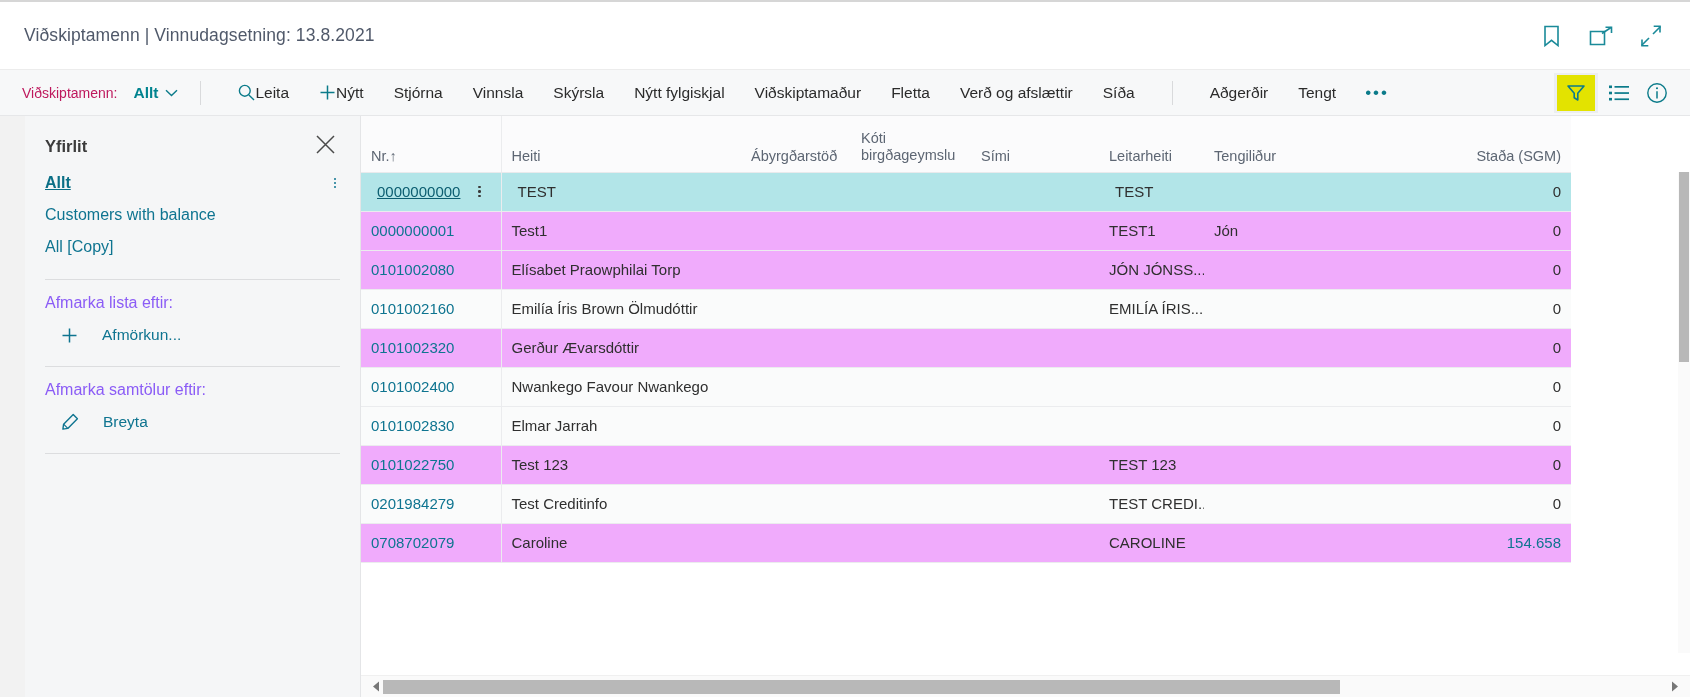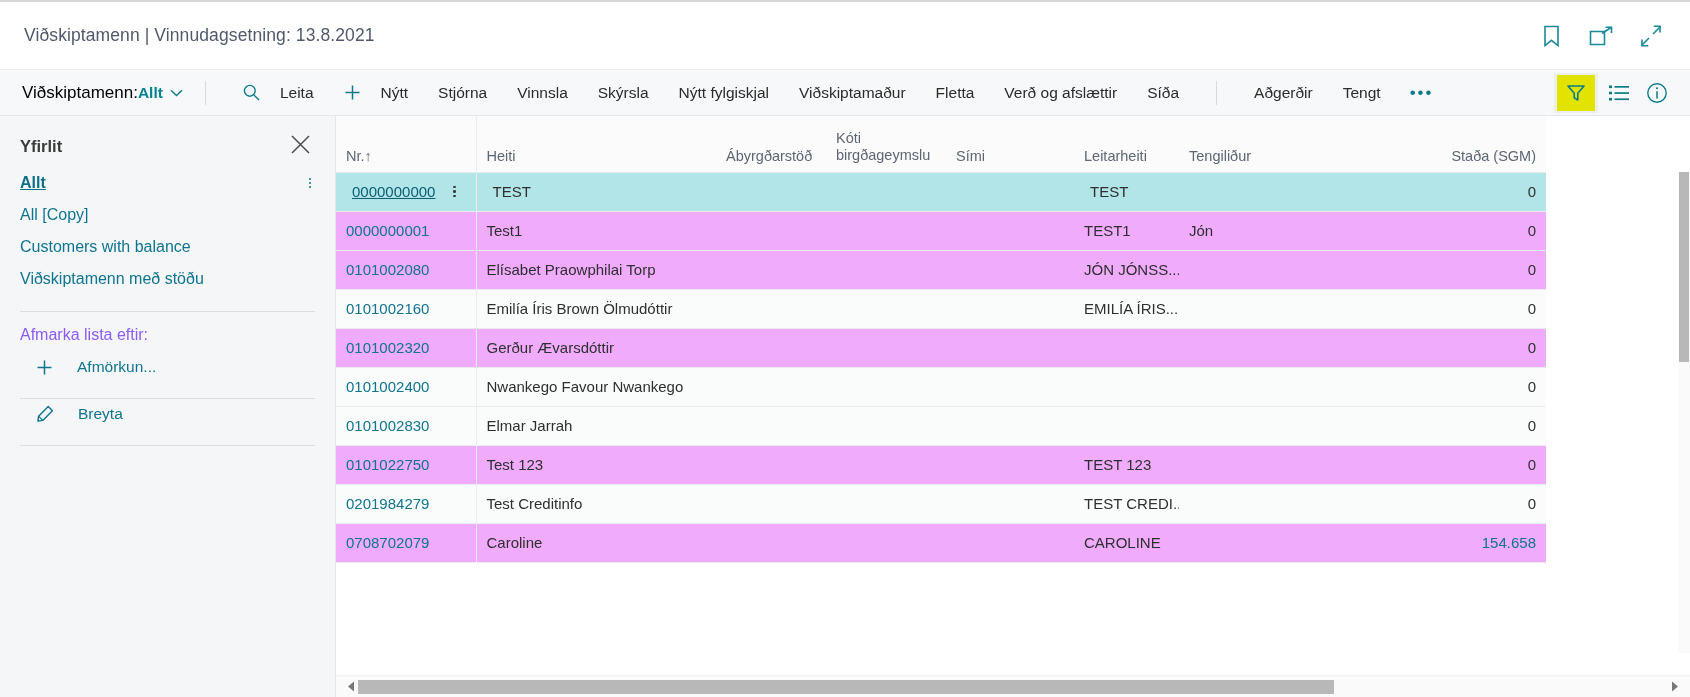--- a/index.html
+++ b/index.html
@@ -45,36 +45,36 @@
   
   .cmdbar {
     height: 46px; min-height: 46px;
     background: #f7f8f9;
     display: flex; align-items: center;
     padding: 0 10px 0 22px;
     border-bottom: 1px solid #e6e7e9;
     position: relative;
   }
   .cmd-label {
-    font-size: 17px; color: #000000;
-    white-space: nowrap;
+    font-size: 14px; color: #be185d;
+    margin-right: 16px; white-space: nowrap;
   }
   .cmd-view {
     display: flex; align-items: center; gap: 7px;
     font-size: 15.5px; font-weight: 600; color: #00838f;
     cursor: pointer; white-space: nowrap;
   }
   .chev { display: block; }
   .vdiv {
     width: 1px; height: 24px; background: #d9dadc;
     margin: 0 22px;
   }
   .cmd-items { display: flex; align-items: center; }
   .cmd-item {
-    display: flex; align-items: center; gap: 20px;
+    display: flex; align-items: center; gap: 0;
     font-size: 15.5px; color: #2b2b2b;
     padding: 0 15px; height: 46px; line-height: 46px;
     cursor: pointer; white-space: nowrap;
   }
   .cmd-item.teal-icon svg { display: block; }
   .cmd-dots {
     color: #0b7b8a; font-size: 17px; letter-spacing: 2px;
     padding: 0 14px; cursor: pointer; line-height: 1;
   }
   .cmd-spacer { flex: 1 1 auto; }
@@ -90,20 +90,21 @@
   }
   .ricon-wrap {
     width: 44px; height: 40px; display: flex; align-items: center; justify-content: center;
     background: #eceef0;
   }
 
   
   .body {
     flex: 1 1 auto; display: flex; min-height: 0;
     background: #ffffff;
+    margin-left: 25px;
   }
 
   
   .sidebar {
     width: 336px; min-width: 336px;
     background: #f5f6f7;
     border-right: 1px solid #e4e5e7;
     padding: 0 20px 0 20px;
     overflow: hidden;
     position: relative;
@@ -367,39 +368,37 @@
 
       <div class="side-view selected">
         <a>Allt</a>
         <span class="side-kebab">
             <i></i>
             <i></i>
             <i></i>
           </span>
       </div>
       <div class="side-view">
+        <a>Customers with balance</a>
+      </div>
+      <div class="side-view">
         <a>All [Copy]</a>
-      </div>
-      <div class="side-view">
-        <a>Customers with balance</a>
-      </div>
-      <div class="side-view">
-        <a>Viðskiptamenn með stöðu</a>
       </div>
 
       <div class="side-hr"></div>
       <div class="side-section">Afmarka lista eftir:</div>
       <div class="side-action">
         <svg width="17" height="17" viewBox="0 0 17 17">
           <path d="M8.5 1.5v14M1.5 8.5h14" stroke="#0e7490" stroke-width="1.5" fill="none"></path>
         </svg>
         <span>Afmörkun...</span>
       </div>
 
       <div class="side-hr"></div>
+      <div class="side-section">Afmarka samtölur eftir:</div>
       <div class="side-action">
         <svg width="18" height="18" viewBox="0 0 18 18">
           <path d="M12.2 1.6l4.2 4.2-9.6 9.6-4.9.7.7-4.9z" fill="none" stroke="#0e7490" stroke-width="1.4" stroke-linejoin="round"></path>
           <path d="M2.6 11.2l4.2 4.2" stroke="#0e7490" stroke-width="1.2" fill="none"></path>
         </svg>
         <span>Breyta</span>
       </div>
 
       <div class="side-hr"></div>
     </div>

